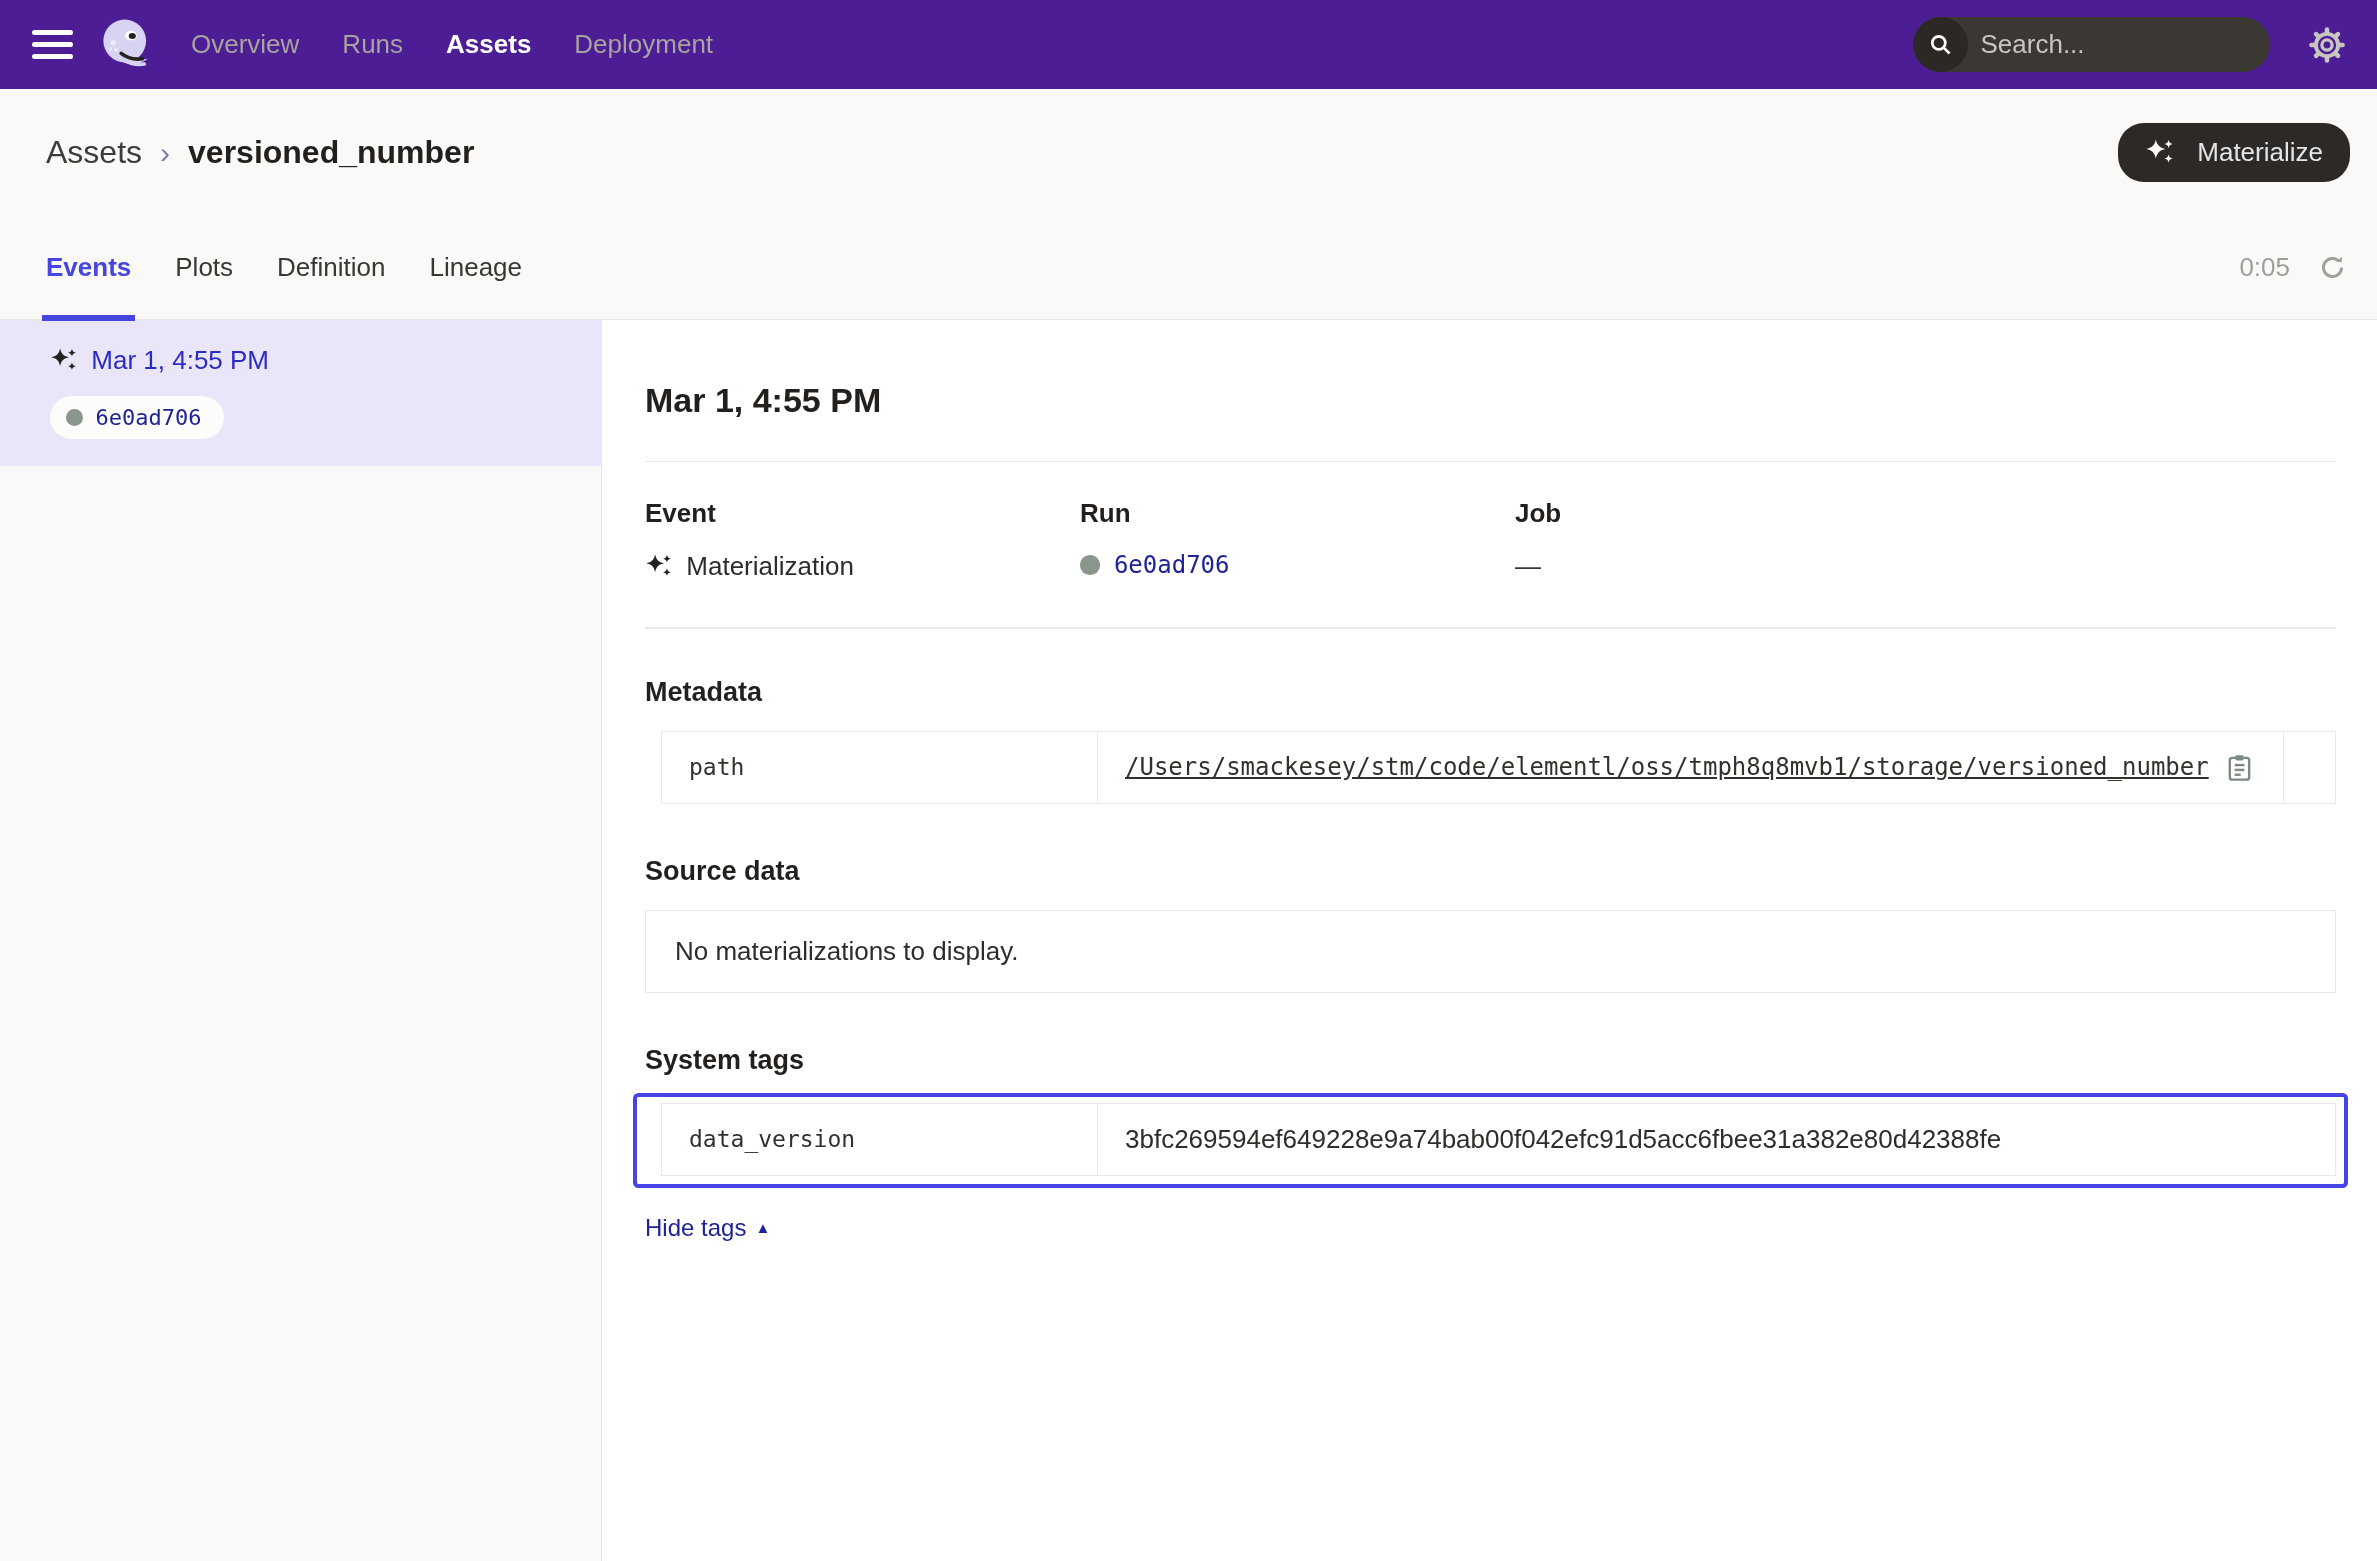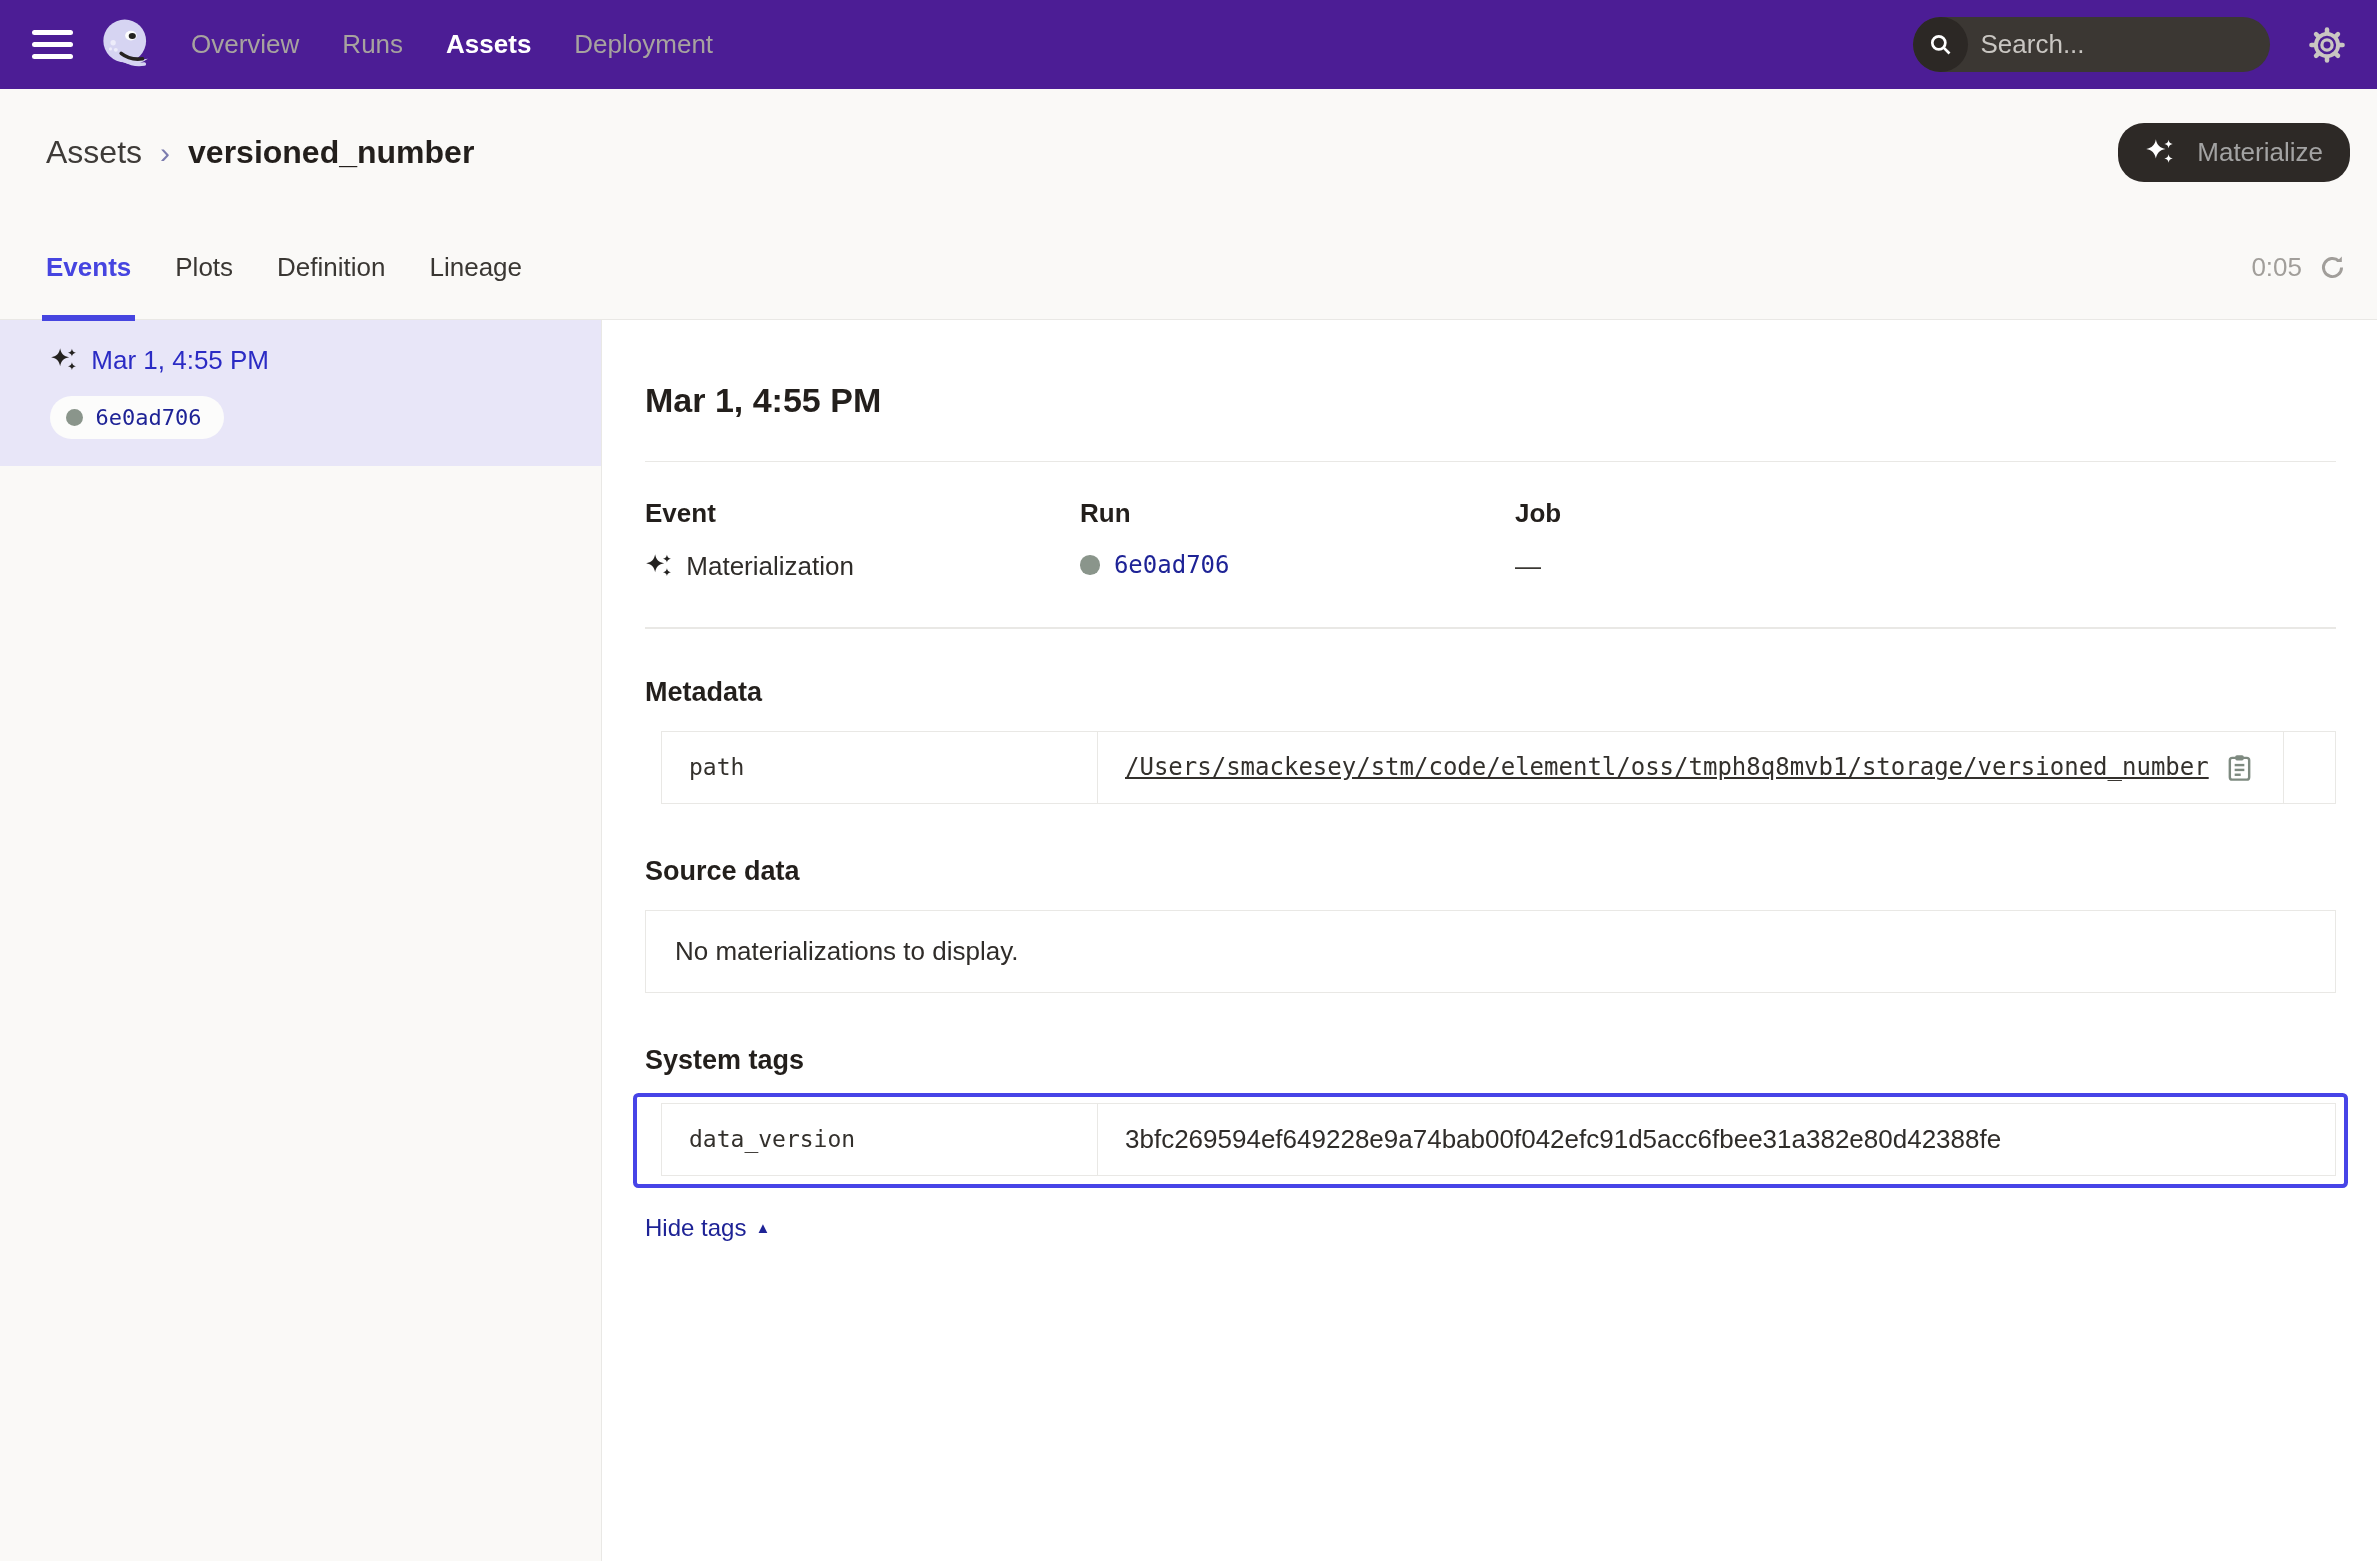--- a/index.html
+++ b/index.html
@@ -54,40 +54,40 @@
     height: 52px; border-radius: 12.5px; background: #EFEEEB;
     display: inline-flex; align-items: center; gap: 12.5px;
     padding: 0 21.4px; font-size: 24px; color: #2F2C29;
   }
   .chip a, .link-navy { color: #2523AE; text-decoration: none; cursor: pointer; }
   .chip .chip-refresh { color: #8A8784; display: flex; margin-left: 5.4px; cursor: pointer; }
   .materialize-btn {
     margin-left: auto;
     height: 59px; border-radius: 26px; background: #2D2926; border: none; cursor: pointer;
     display: inline-flex; align-items: center; gap: 23px; padding: 0 27px;
-    color: #a3a3a3; font-size: 26px; font-weight: 500;
+    color: #e5e5e5; font-size: 26px; font-weight: 500;
     font-family: "Liberation Sans", sans-serif;
   }
 
   
   .tabs-row {
     height: 104px; background: #FAF9F7; border-bottom: 1.8px solid #E9E8E5;
     display: flex; align-items: stretch; padding: 0 30px 0 46px;
   }
   .tabs { display: flex; gap: 44px; }
   .tab {
     position: relative; display: flex; align-items: center;
     font-size: 26px; font-weight: 500; color: #3A3733; cursor: pointer;
   }
   .tab.active { color: #4645E0; font-weight: 700; }
   .tab.active::after {
     content: ""; position: absolute; left: -3.6px; right: -3.6px; bottom: -1.8px;
     height: 5.4px; background: #4645E0;
   }
-  .refresh-status { margin-left: auto; display: flex; align-items: center; gap: 16px; color: #A19E9A; }
+  .refresh-status { margin-left: auto; display: flex; align-items: center; gap: 28px; color: #A19E9A; }
   .refresh-status .countdown { font-size: 26px; }
   .refresh-status .refresh-icon { display: flex; cursor: pointer; }
 
   
   .content { display: flex; height: 1241px; }
   .sidebar {
     width: 602px; flex: none; background: #FAF9F7; border-right: 1.8px solid #E9E8E5;
   }
   .event-item { background: #E8E6F8; padding: 25px 27px 27px 50px; cursor: pointer; }
   .event-item-head { display: flex; align-items: center; gap: 14.3px; }

